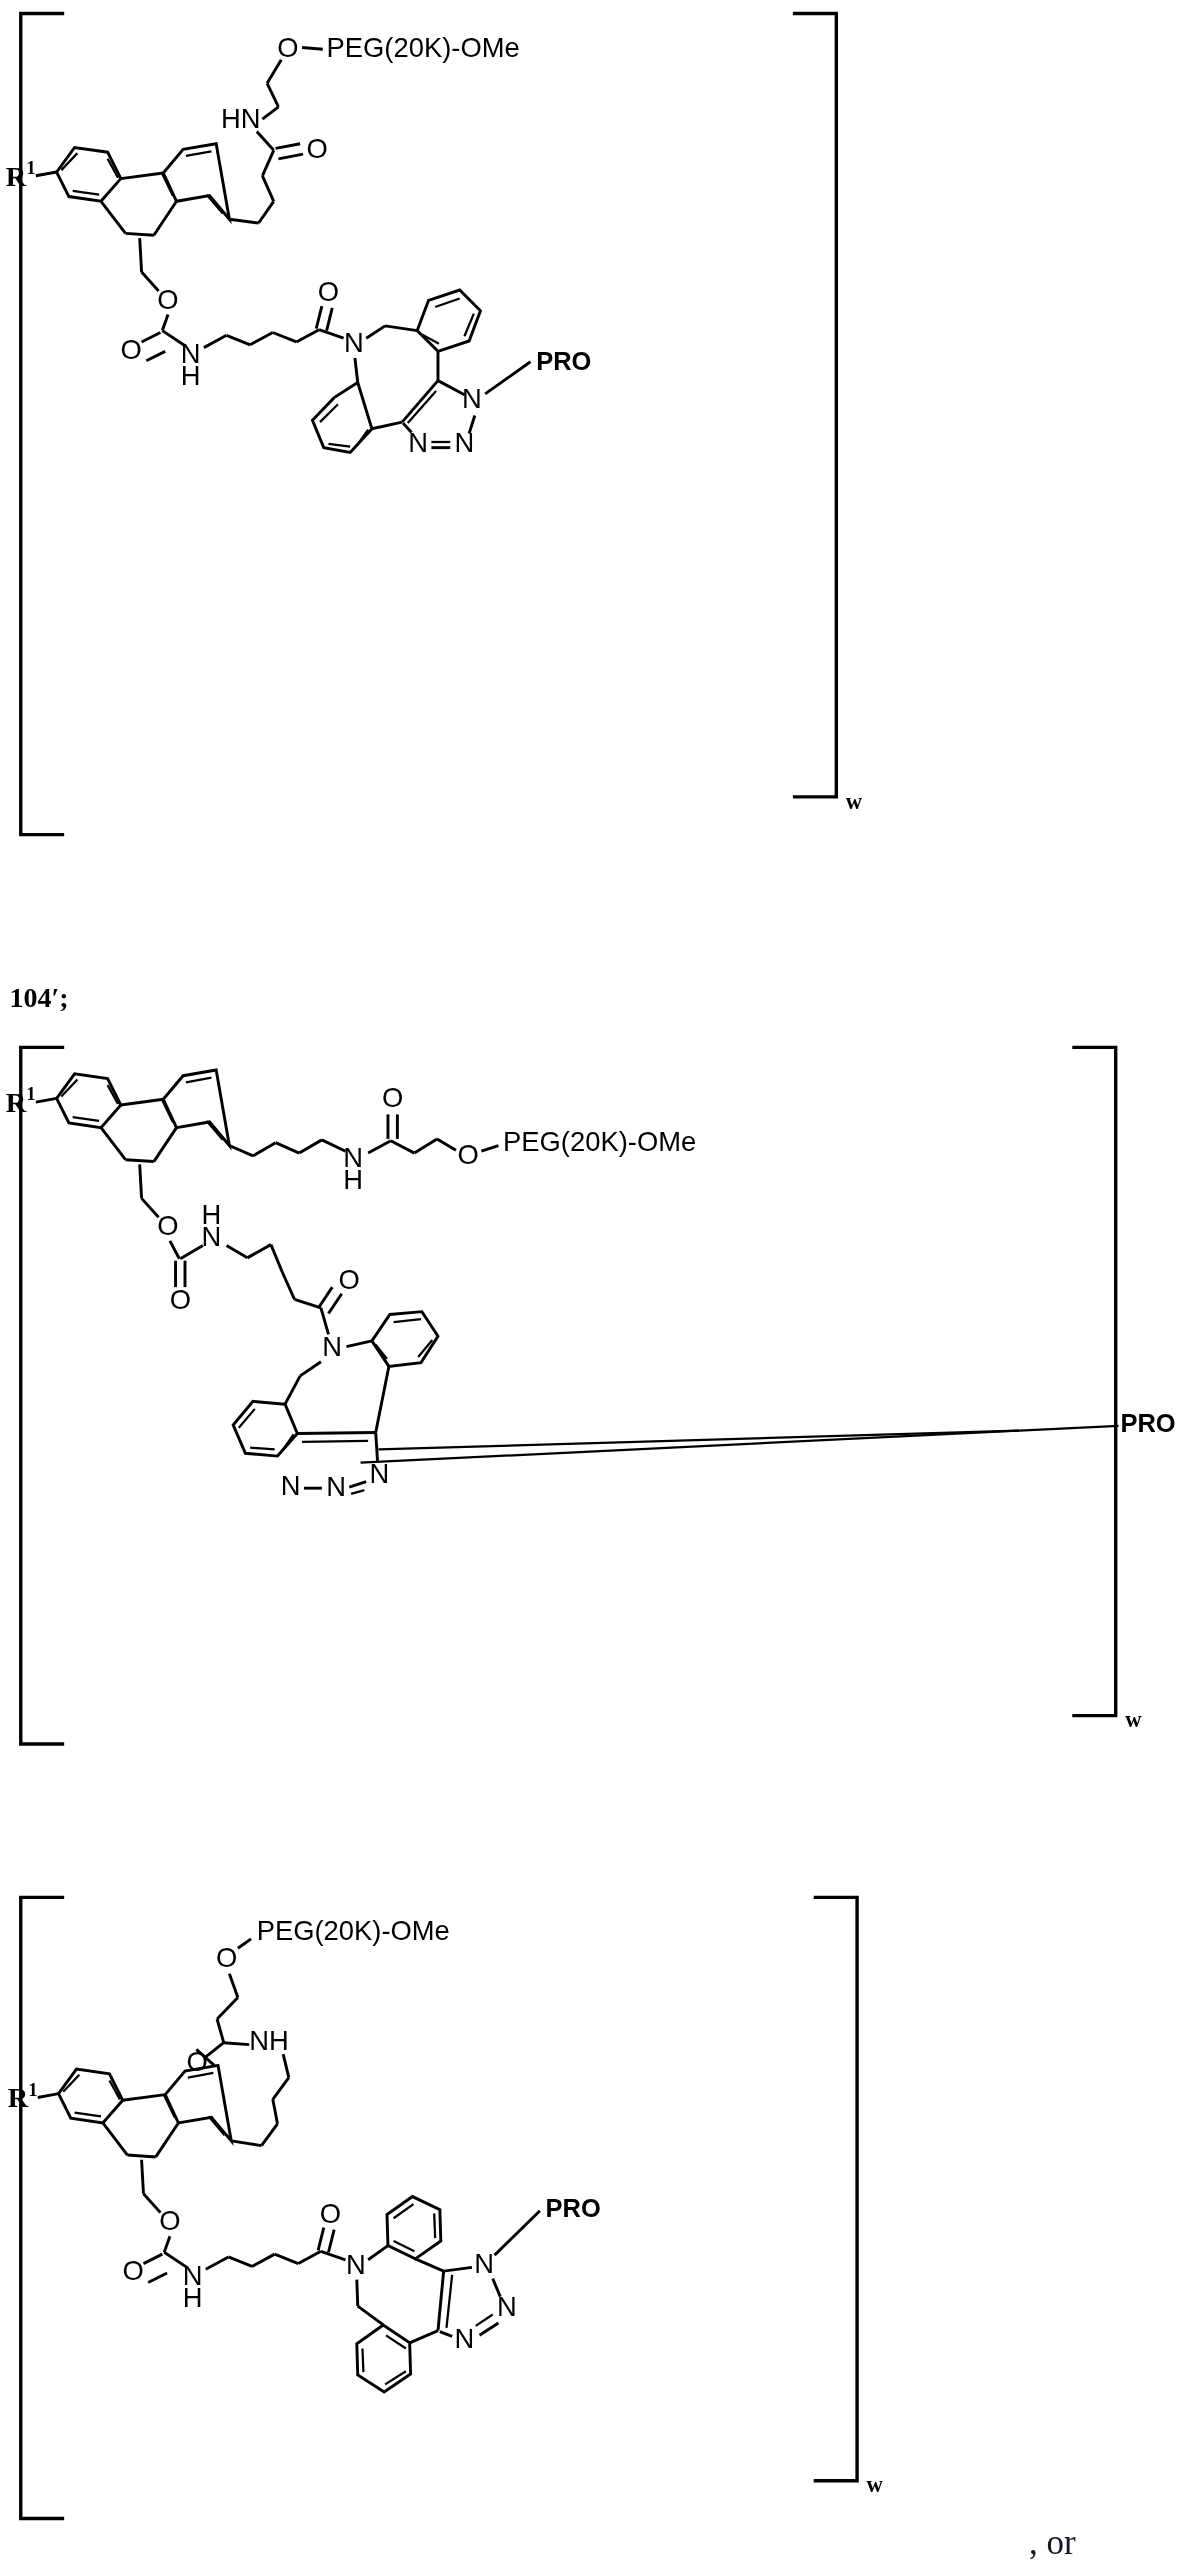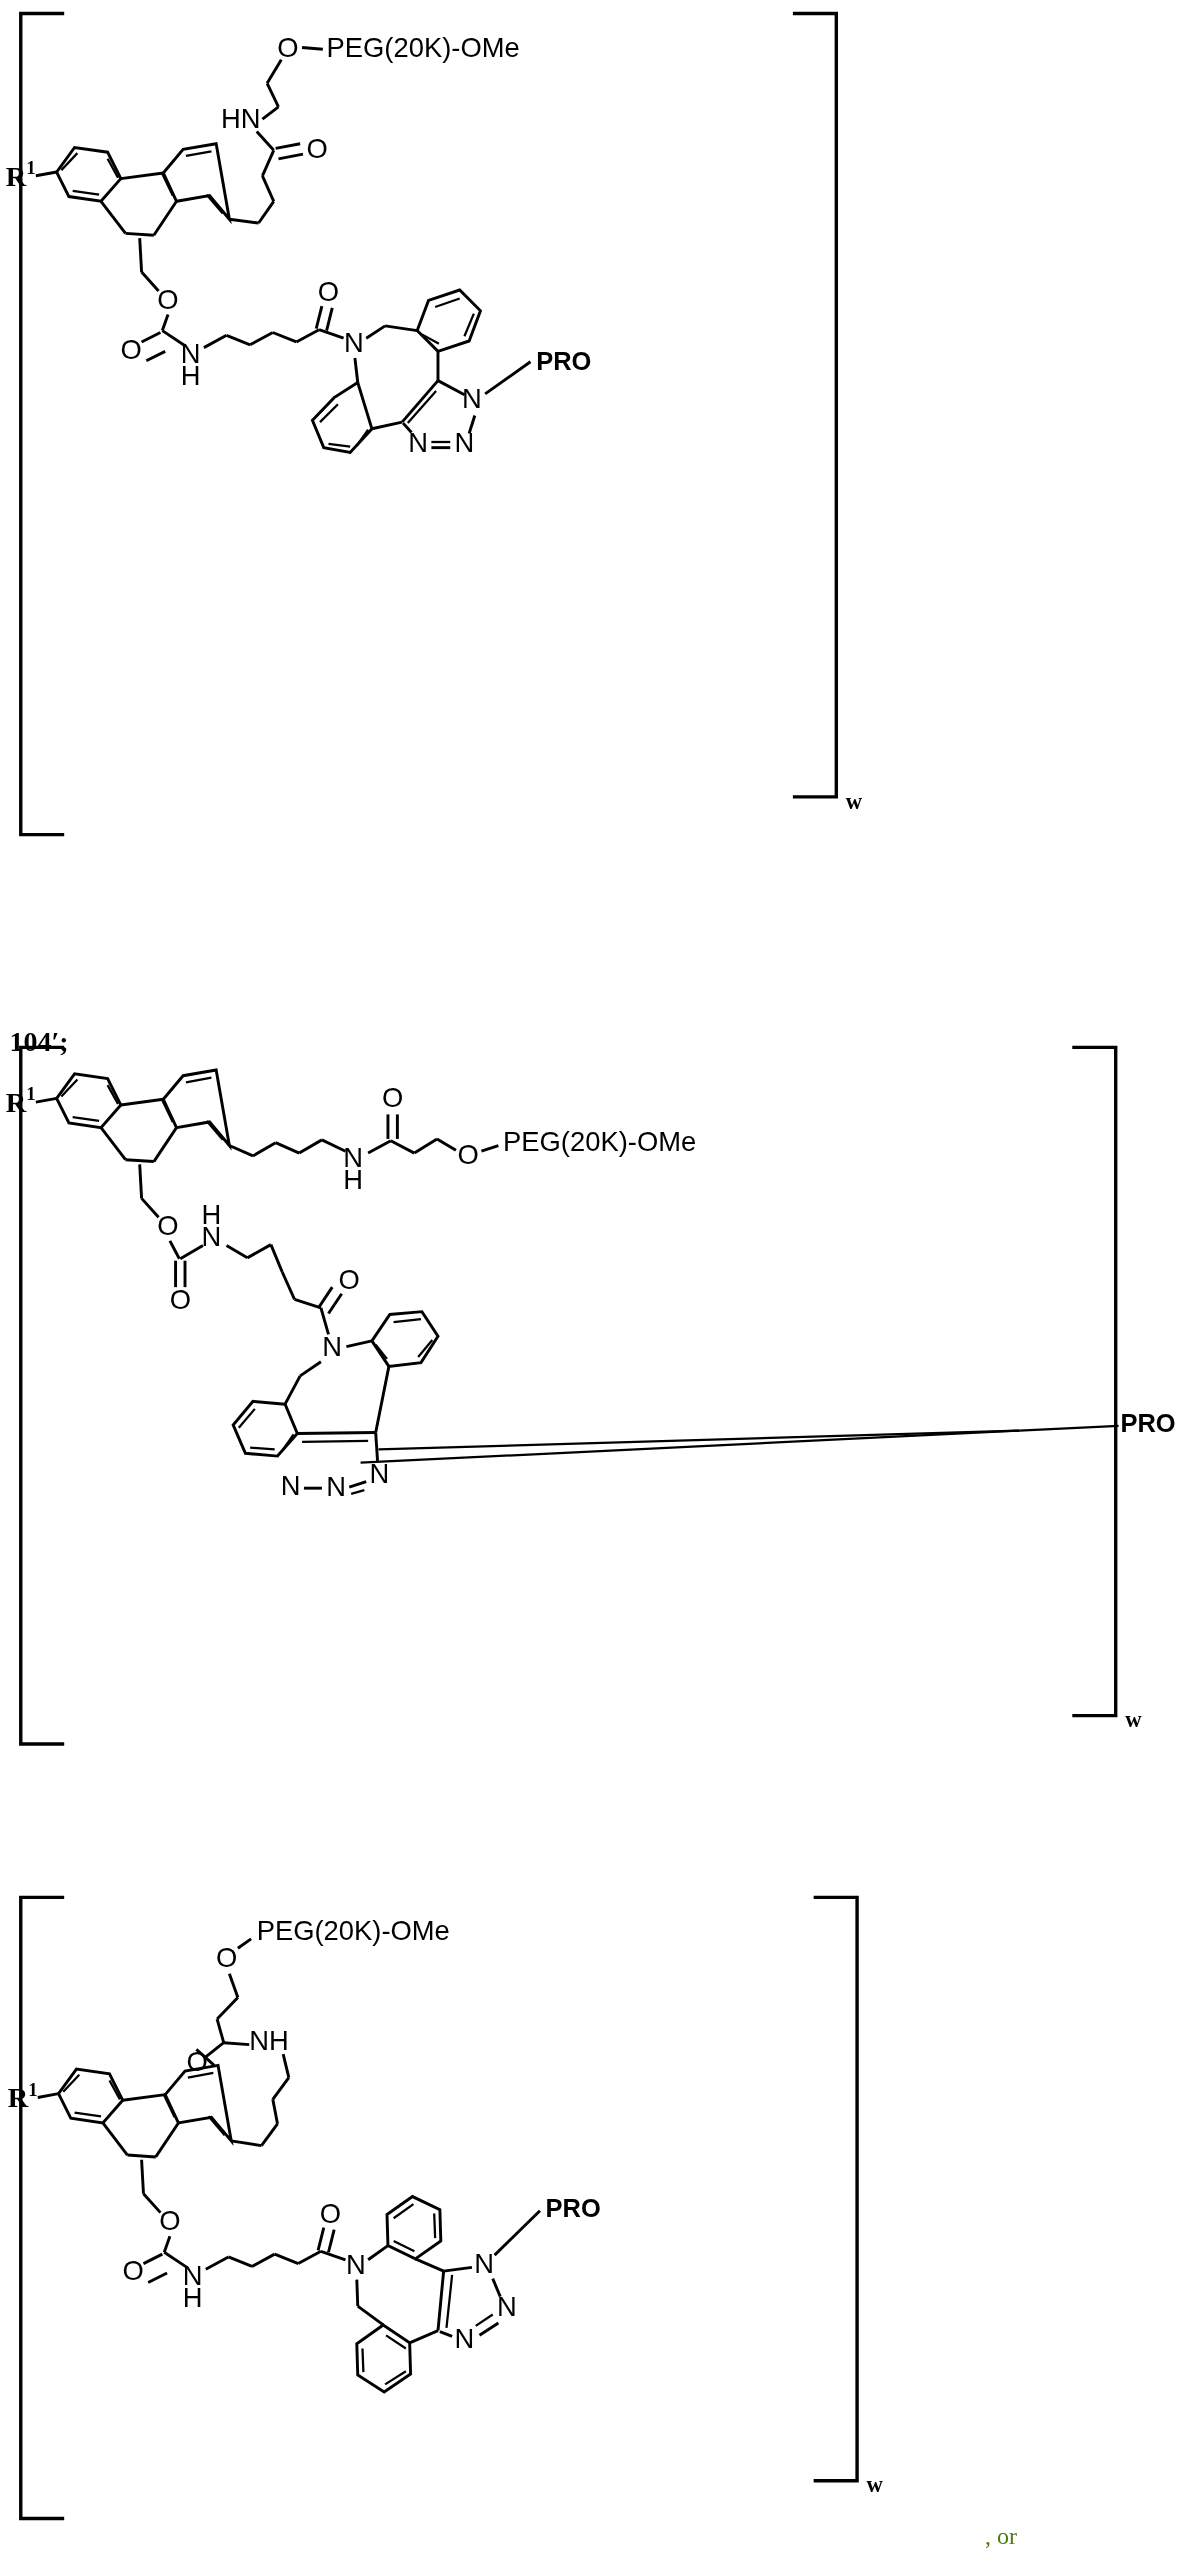--- a/index.html
+++ b/index.html
@@ -94,29 +94,29 @@
     text-anchor: start;
     dominant-baseline: middle;
   }
   .caption {
     position: absolute;
     font-family: "Liberation Serif", serif;
     font-weight: bold;
     font-size: 28px;
     color: #000000;
     white-space: nowrap;
-    margin-top: 44px;
   }
   .caption-plain {
     position: absolute;
     font-family: "Liberation Serif", serif;
     font-weight: normal;
-    font-size: 24px;
-    color: #4d7c0f;
+    font-size: 35px;
+    color: #0f172a;
     white-space: nowrap;
+    margin-left: 44px;
   }
   #label-104 { left: 9.4px;  top: 982px; }
   #label-or   { left: 985px; top: 2523px; }
 </style>
 </head>
 <body>
 
 <div class="page">
 
   <div class="struct" id="structure-1">

